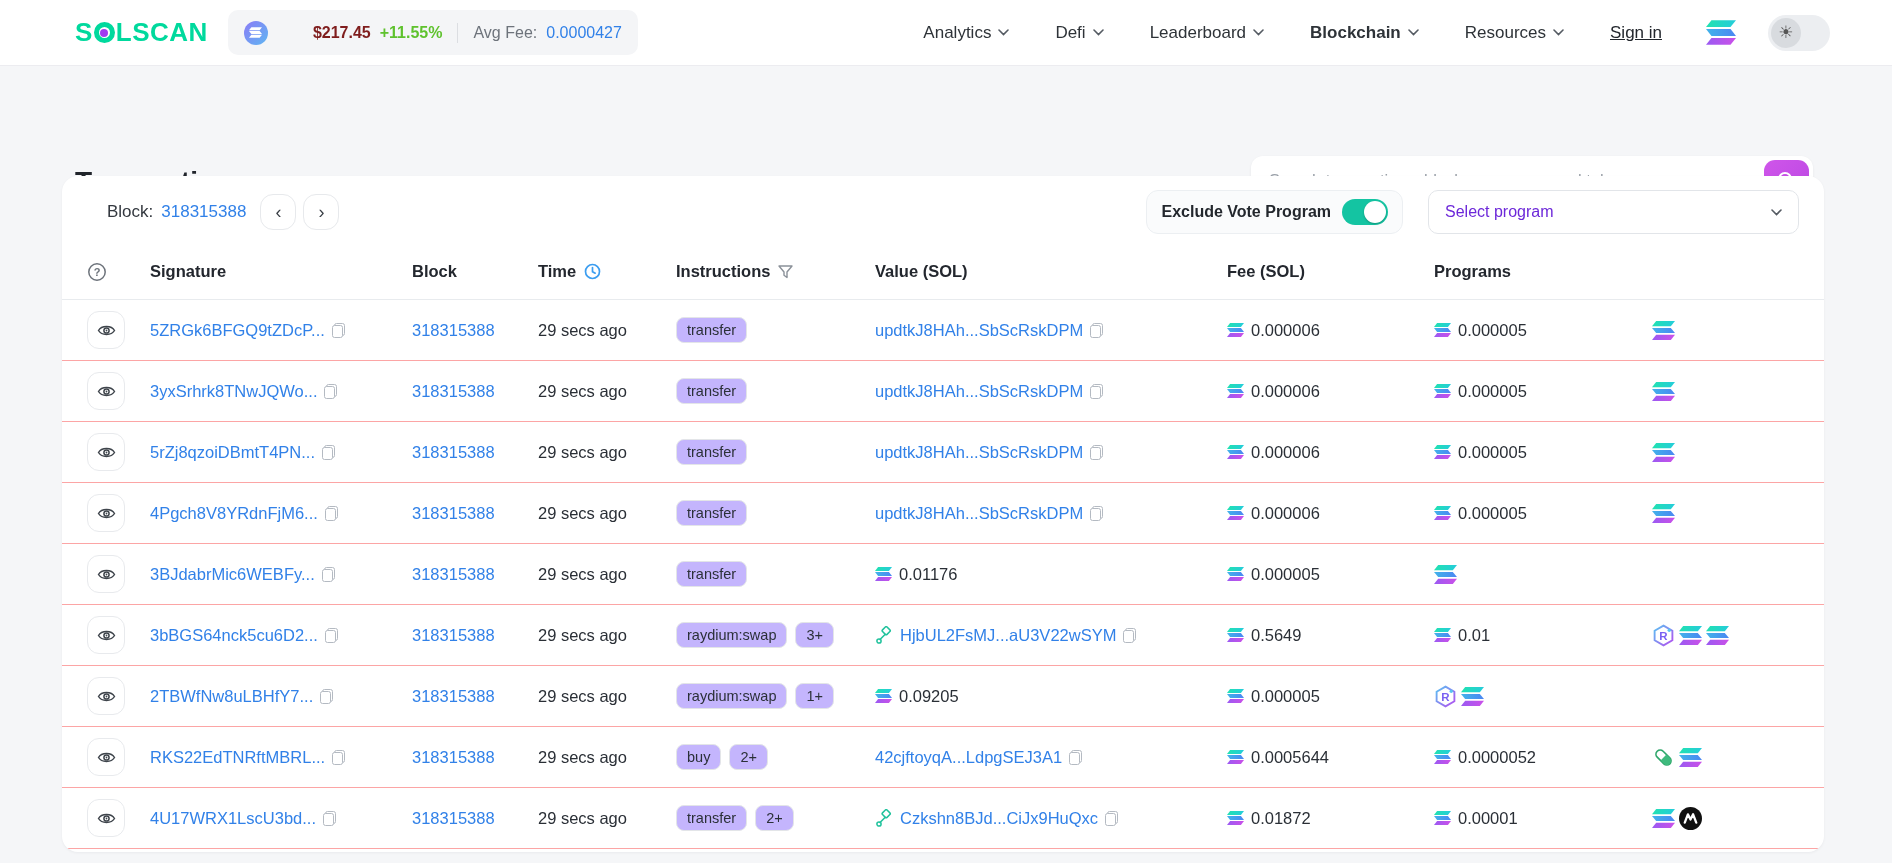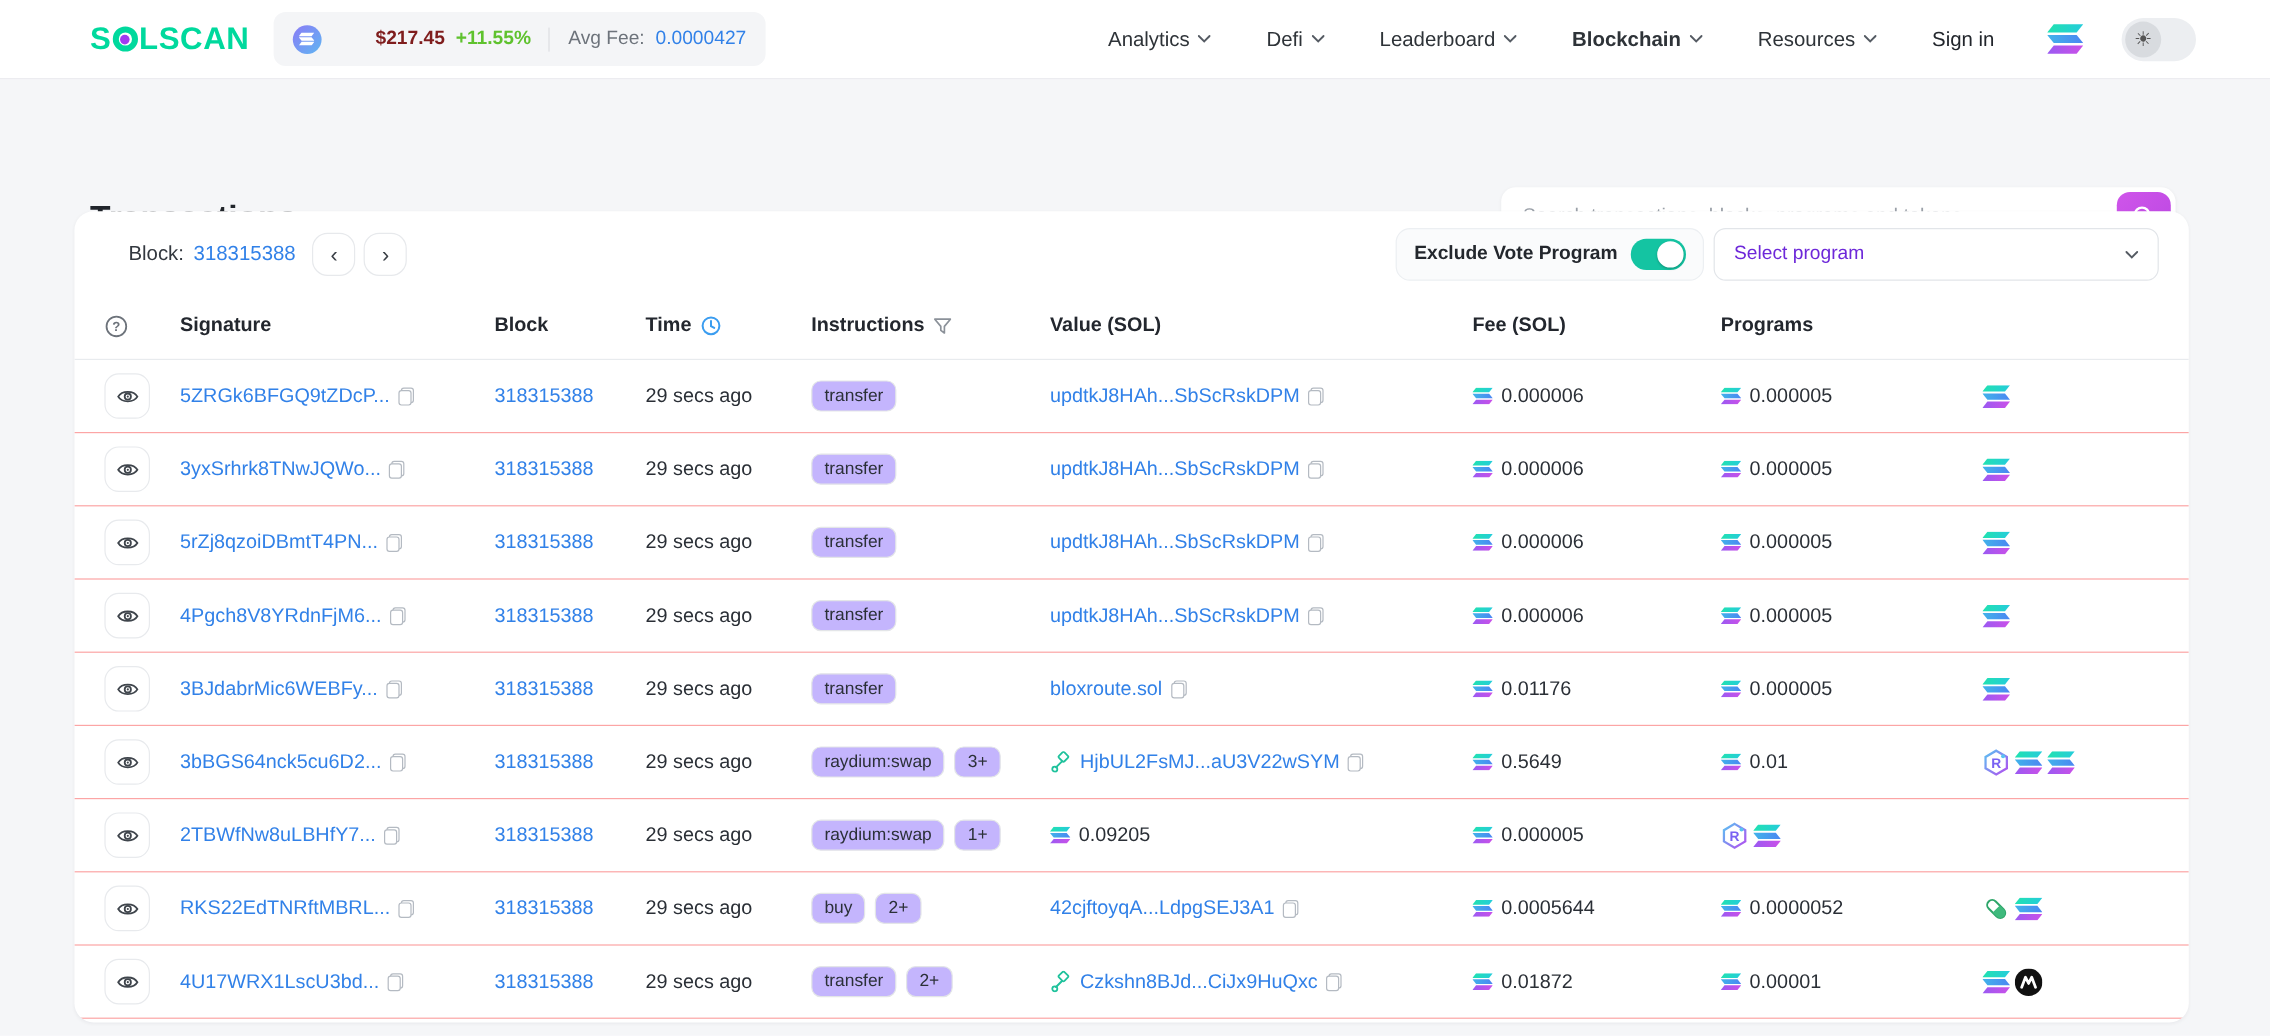--- a/index.html
+++ b/index.html
@@ -24,21 +24,21 @@
     background:linear-gradient(135deg,#8b7bf6,#5fb6f2); display:flex; align-items:center; justify-content:center; }
   .price-val { color:#7f1d1d; font-weight:600;margin-left:36px; }
   .price-change { color:#5fc22e; font-weight:600; }
   .pill-div { width:1px; height:20px; background:#dcdee2; margin:0 6px; }
   .avg-label { color:#6d737b; }
   .avg-val { color:#3181e8; }
   .nav { margin-left:auto; display:flex; align-items:center; gap:46px; font-size:17px; color:#2e3338; }
   .nav-item { display:flex; align-items:center; gap:7px; cursor:pointer; }
   .nav-item.active { font-weight:700; }
   .chev { width:11px; height:7px; }
-  .signin { margin-left:46px; font-size:17px; cursor:pointer; }
+  .signin { margin-left:46px; font-size:17px; cursor:pointer;text-decoration:underline; }
   .net-btn { margin-left:44px; cursor:pointer; }
   .theme-toggle { margin-left:32px; width:62px; height:36px; border-radius:18px; background:#eceef1;
     position:relative; cursor:pointer; }
   .theme-knob { position:absolute; left:3px; top:3px; width:30px; height:30px; border-radius:50%;
     background:#d8dbdf; display:flex; align-items:center; justify-content:center; color:#555; font-size:17px; }
 
   
   .titlebar { position:relative; height:110px; }
   .page-title { position:absolute; left:75px; top:100px; font-size:28px; font-weight:700; color:#21252b; }
   .searchbox { position:absolute; left:1251px; top:90px; width:562px; height:49px; background:#fff;
@@ -51,21 +51,21 @@
 
   
   .card { position:absolute; left:62px; top:176px; width:1762px; height:676px; background:#fff;
     border-radius:16px; box-shadow:0 1px 3px rgba(20,24,40,.05); padding-top:14px; overflow:hidden; }
   .controls { height:44px; margin:0 25px 10px; display:flex; align-items:center; }
   .block-label { font-size:17px; color:#33383f; margin-right:8px;margin-left:20px; }
   .block-num { font-size:17px; }
   .pager { display:flex; gap:7px; margin-left:14px; }
   .pager-btn { width:36px; height:36px; border-radius:13px; border:1px solid #e7e9ec; background:#fff;
     color:#3a3f46; font-size:18px; line-height:1; display:flex; align-items:center; justify-content:center; cursor:pointer; }
-  .controls-right { margin-left:auto; display:flex; align-items:center; gap:8px; }
+  .controls-right { margin-left:auto; display:flex; align-items:center; gap:25px; }
   .exclude-pill { height:44px; border-radius:12px; background:#fafbfc; border:1px solid #eceff2;
     display:flex; align-items:center; gap:11px; padding:0 14px; font-size:16px; font-weight:600; color:#23272d; }
   .switch { width:46px; height:26px; border-radius:13px; background:#14c4a2; position:relative; cursor:pointer; }
   .switch::after { content:""; position:absolute; right:2px; top:2px; width:22px; height:22px; border-radius:50%;
     background:#fff; box-shadow:0 1px 2px rgba(0,0,0,.25); }
   .select { width:371px; height:44px; border:1px solid #e2e5e9; border-radius:10px; background:#fff;
     display:flex; align-items:center; justify-content:space-between; padding:0 16px; font-size:16px; color:#6d28d9; cursor:pointer; }
 
   
   .grid { display:grid; grid-template-columns:63px 262px 126px 138px 199px 352px 207px 218px 1fr;
@@ -481,24 +481,20 @@
     </div>
     <div class="cell">
           <a class="link">318315388</a>
         </div>
     <div class="cell">
           <span class="time-txt">29 secs ago</span>
         </div>
     <div class="cell c-instr">
           <span class="tag">transfer</span>
         </div>
-    <div class="cell by-wrap">
-      <a class="link by-link">bloxroute.sol</a>
-      <span class="copy"></span>
-    </div>
     <div class="cell c-val">
   <svg width="17" height="14" viewBox="0 0 22 18">
     <path d="M4 0 H22 L18 5 H0 Z" fill="url(#gTop)"></path>
     <path d="M0 6.5 H18 L22 11.5 H4 Z" fill="url(#gMid)"></path>
     <path d="M4 13 H22 L18 18 H0 Z" fill="url(#gBot)"></path>
   </svg>
 <span class="num">0.01176</span>
         </div>
     <div class="cell c-fee">
   <svg width="17" height="14" viewBox="0 0 22 18">

